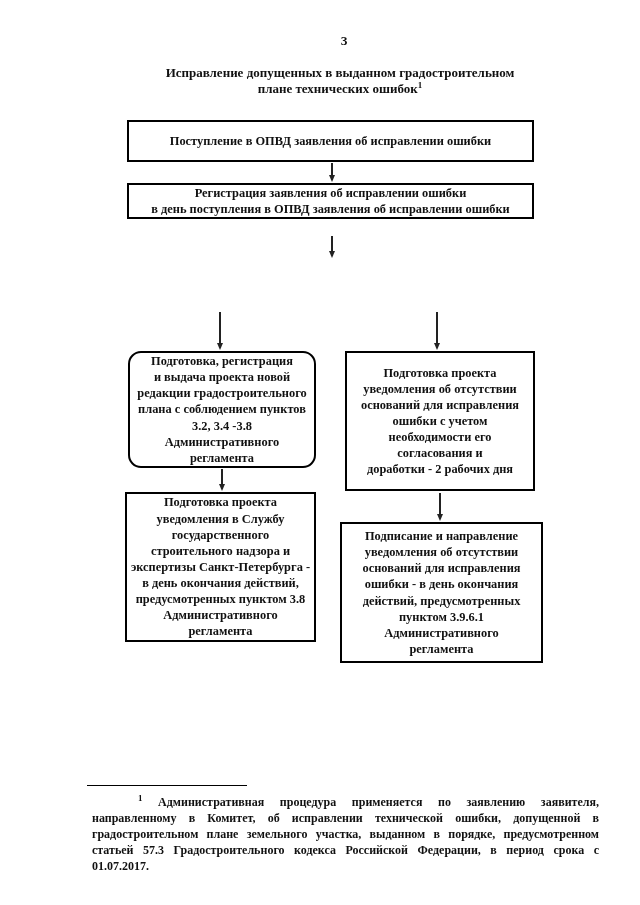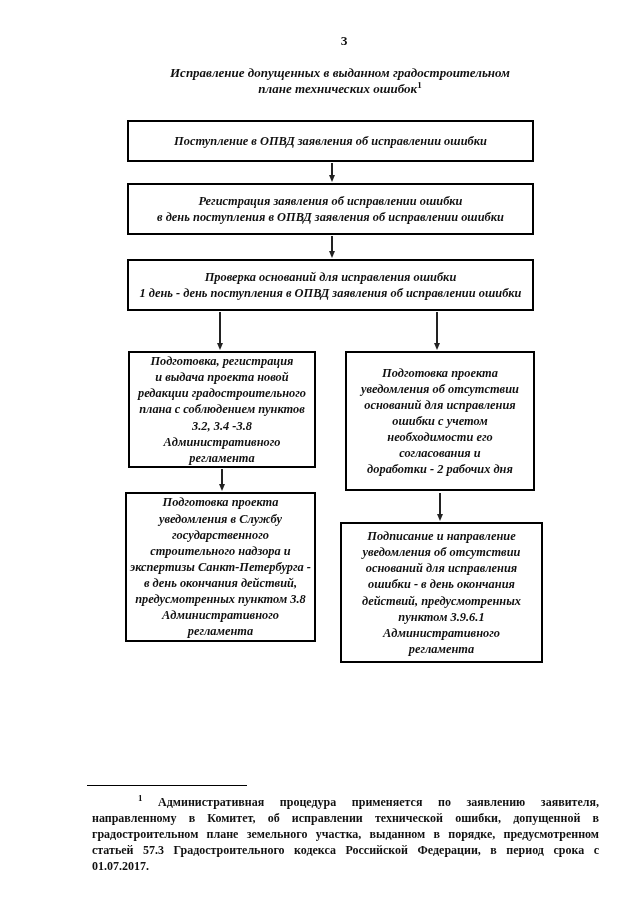--- a/index.html
+++ b/index.html
@@ -15,38 +15,37 @@
     box-sizing:border-box;
   }
   .page-number{
     position:absolute; left:0; top:33px; width:688px;
     text-align:center; font-size:13.5px;
   }
   .doc-title{
     position:absolute; left:80px; top:65px; width:520px;
     text-align:center; font-size:13px; line-height:15.5px;
   }
-  .doc-title .tline{white-space:pre-line;font-style:italic;}
+  .doc-title .tline{white-space:pre-line;}
   sup{font-size:9px; vertical-align:super; line-height:0;}
   .flow-box{
     position:absolute;
     box-sizing:border-box;
     border:2px solid #000;
     background:#fff;
     display:flex; align-items:center; justify-content:center;
     text-align:center;
     font-size:12.4px; line-height:1.3;
     padding:2px 2px;
-    font-style:italic;
   }
   .flow-box .btext{white-space:pre-line;}
   .b1{left:127px; top:120px; width:407px; height:42px;}
-  .b2{left:127px; top:183px; width:407px; height:52px;}
+  .b2{left:127px; top:183px; width:407px; height:36px;}
   .b3{left:127px; top:259px; width:407px; height:52px;}
-  .b4{left:128px; top:351px; width:188px; height:117px;}
+  .b4{left:128px; top:351px; width:188px; height:117px;border-radius:13px;}
   .b5{left:345px; top:351px; width:190px; height:140px;}
   .b6{left:125px; top:492px; width:191px; height:150px;}
   .b7{left:340px; top:522px; width:203px; height:141px;align-items:center;}
   .arrow{
     position:absolute; width:1.5px; background:#222;
   }
   .arrow::after{
     content:""; position:absolute; bottom:-6px; left:50%;
     transform:translateX(-50%);
     border:3.5px solid transparent; border-bottom:none;
@@ -83,24 +82,20 @@
     <span class="btext">Поступление в ОПВД заявления об исправлении ошибки</span>
   </div>
   <div class="arrow a1"></div>
 
   <div class="flow-box b2">
     <span class="btext">Регистрация заявления об исправлении ошибки
 в день поступления в ОПВД заявления об исправлении ошибки</span>
   </div>
   <div class="arrow a2"></div>
 
-  <div class="flow-box b3">
-    <span class="btext">Проверка оснований для исправления ошибки
-1 день - день поступления в ОПВД заявления об исправлении ошибки</span>
-  </div>
   <div class="arrow a3"></div>
   <div class="arrow a4"></div>
 
   <div class="flow-box b4">
     <span class="btext">Подготовка, регистрация
 и выдача проекта новой
 редакции градостроительного
 плана с соблюдением пунктов
 3.2, 3.4 -3.8
 Административного

